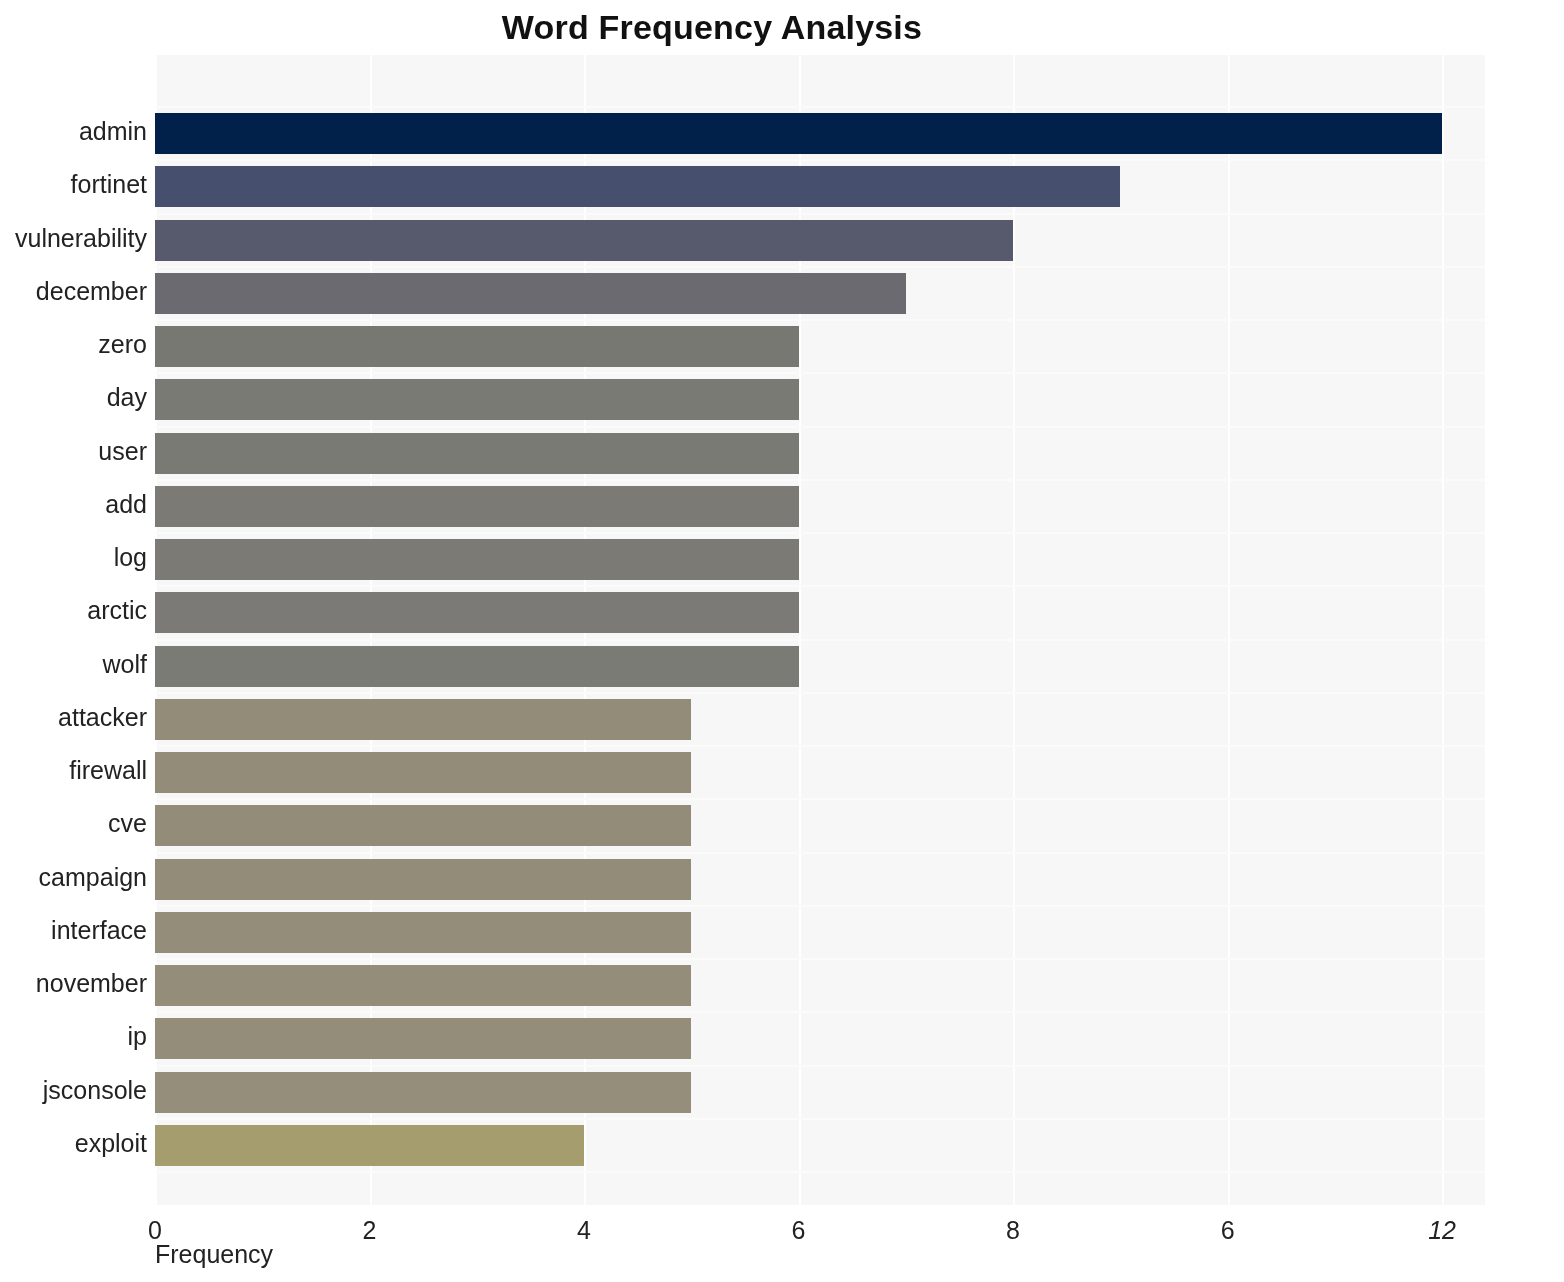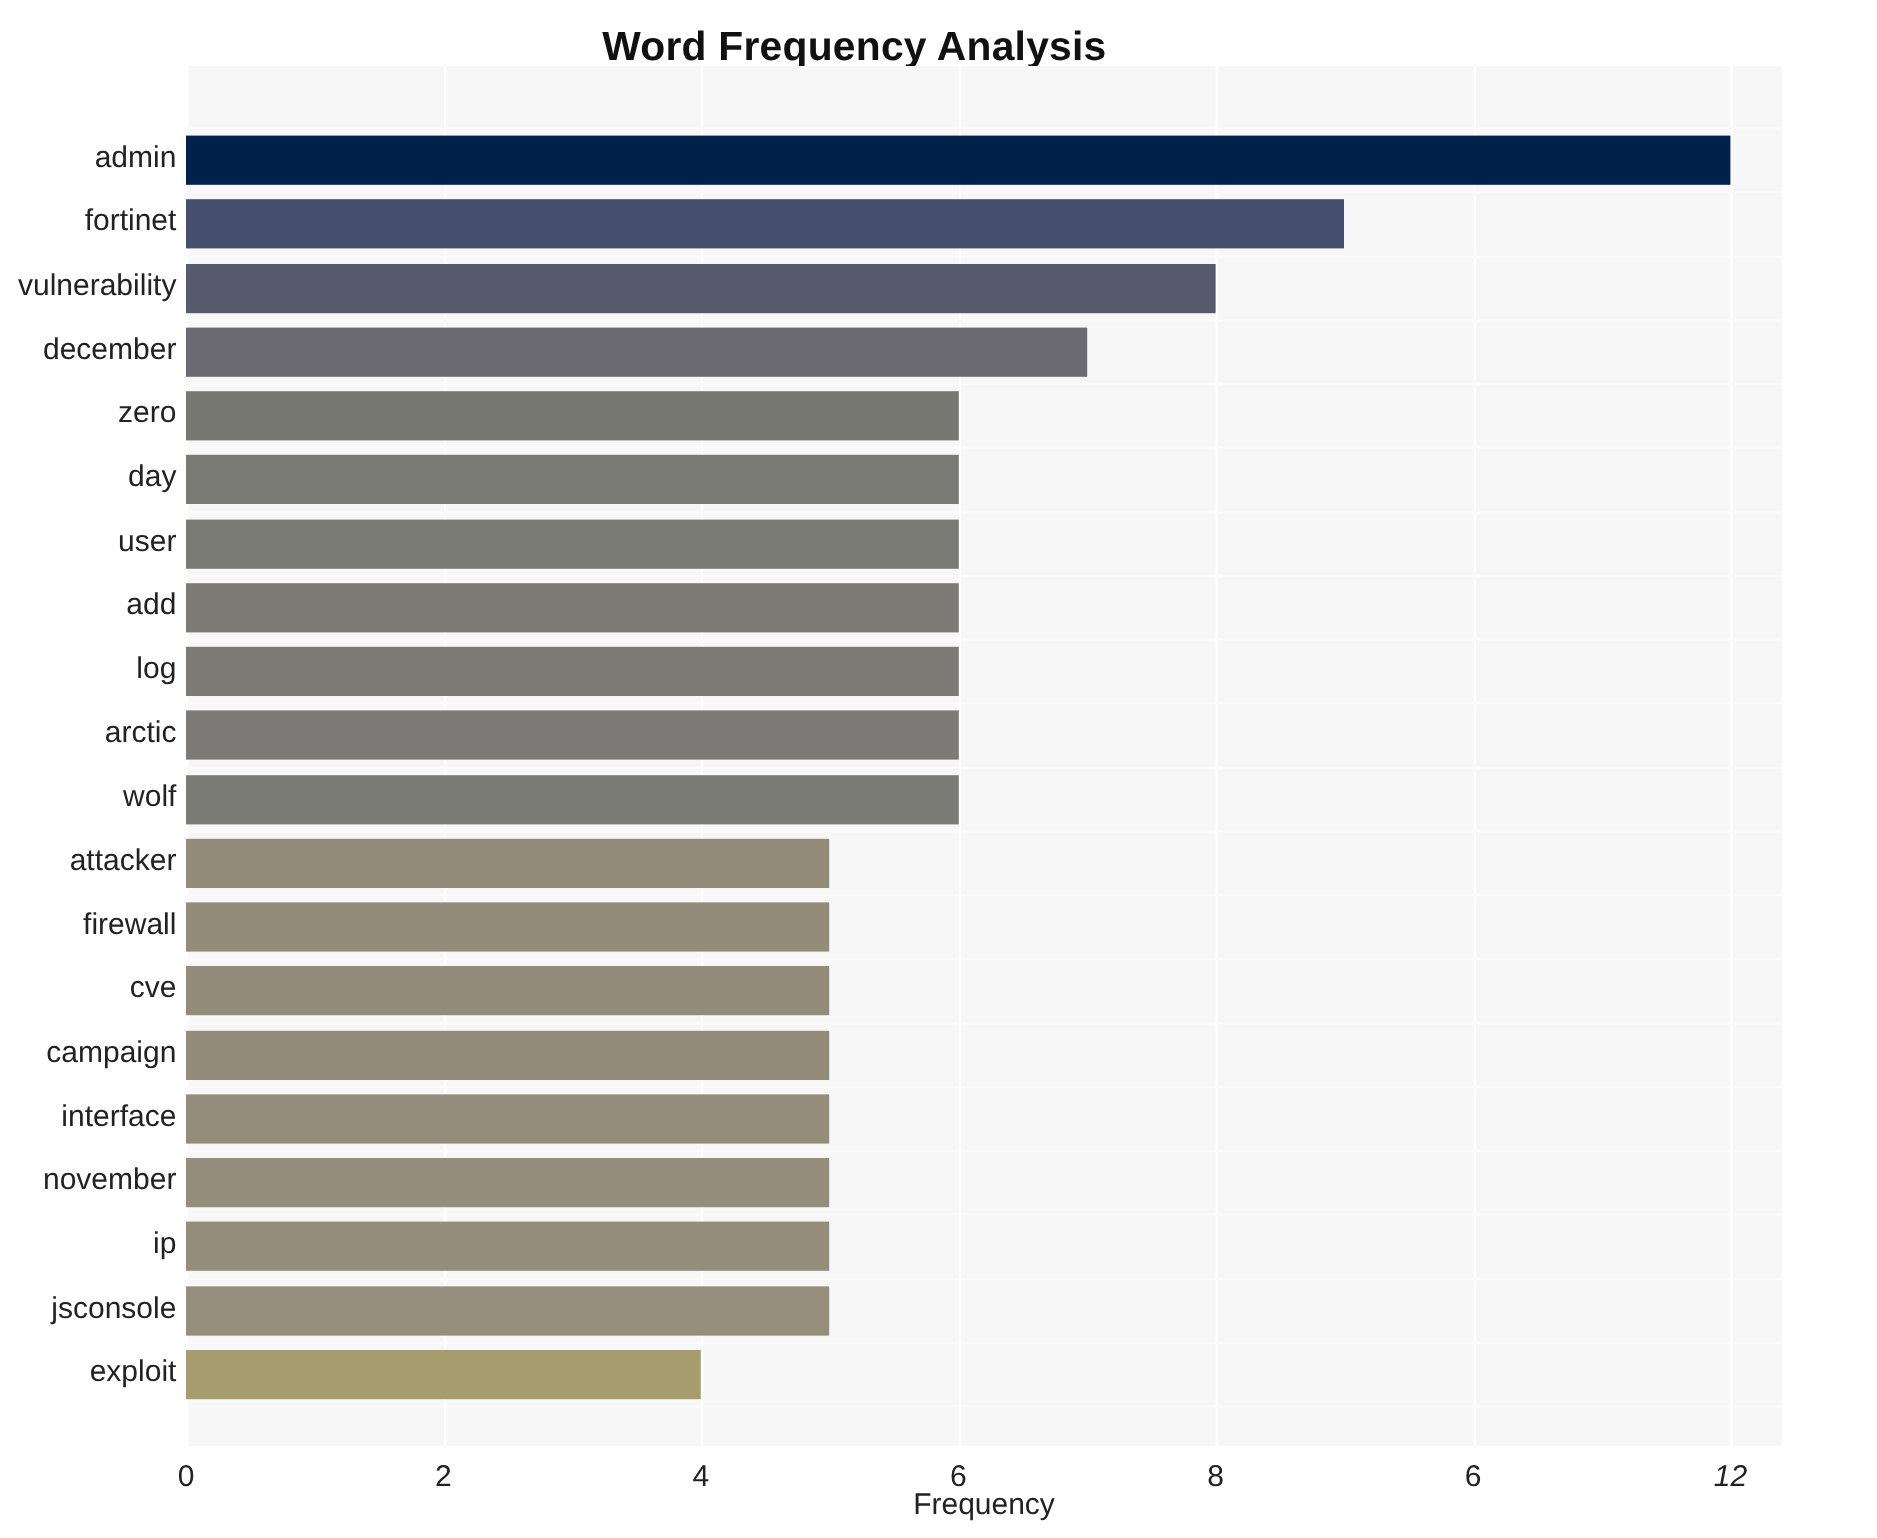--- a/index.html
+++ b/index.html
@@ -27,21 +27,20 @@
   #chart-title {
     position: absolute;
     left: 0;
     top: 8px;
     width: 1424px;
     text-align: center;
     font-size: 34px;
     font-weight: bold;
     color: #111111;
     letter-spacing: 0.2px;
-    margin-top: 12px;
   }
 
   
   #plot-area {
     position: absolute;
     left: 155px;
     top: 55px;
     width: 1330px;
     height: 1150px;
     background: #f7f7f7;
@@ -97,21 +96,21 @@
     text-align: center;
     font-size: 25px;
     color: #222222;
   }
 
   #xaxis-label {
     position: absolute;
     left: 155px;
     top: 1240px;
     width: 1330px;
-    text-align: center;
+    text-align: left;
     font-size: 25px;
     color: #222222;
   }
 </style>
 </head>
 <body>
 
 <div id="chart-root" style="background: rgb(255, 255, 255);">
 
   <div id="chart-title">Word Frequency Analysis</div>

